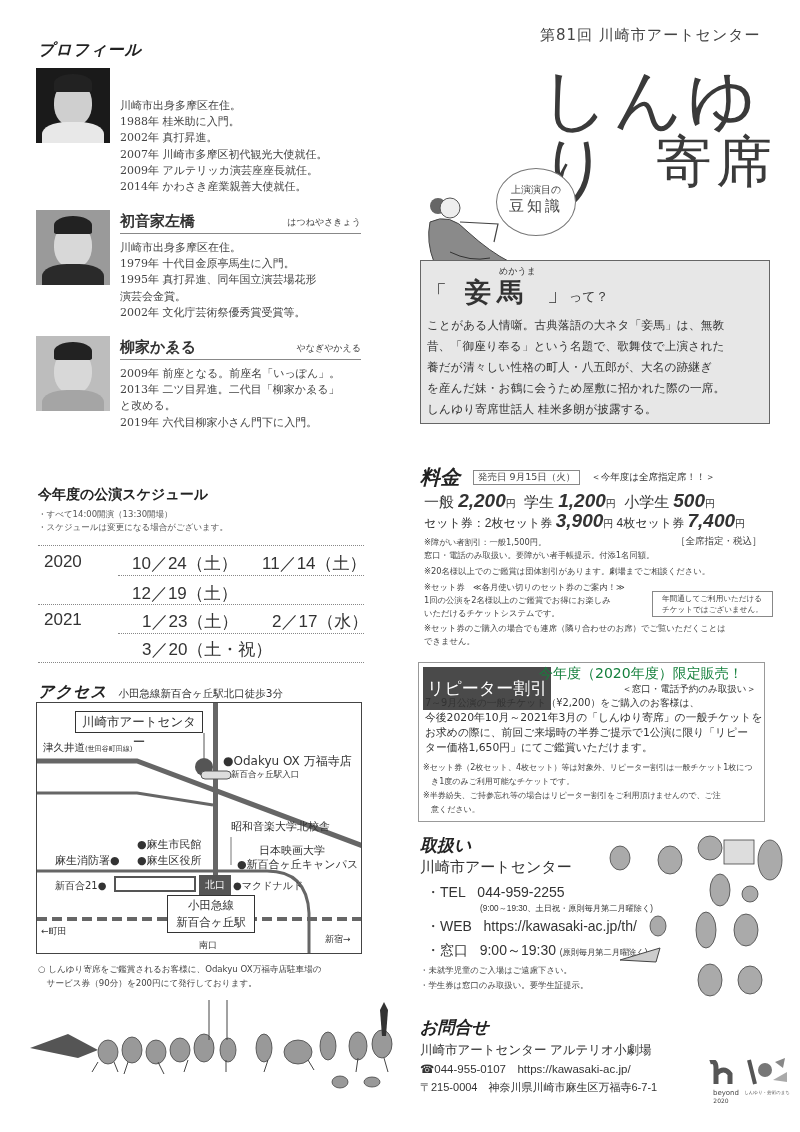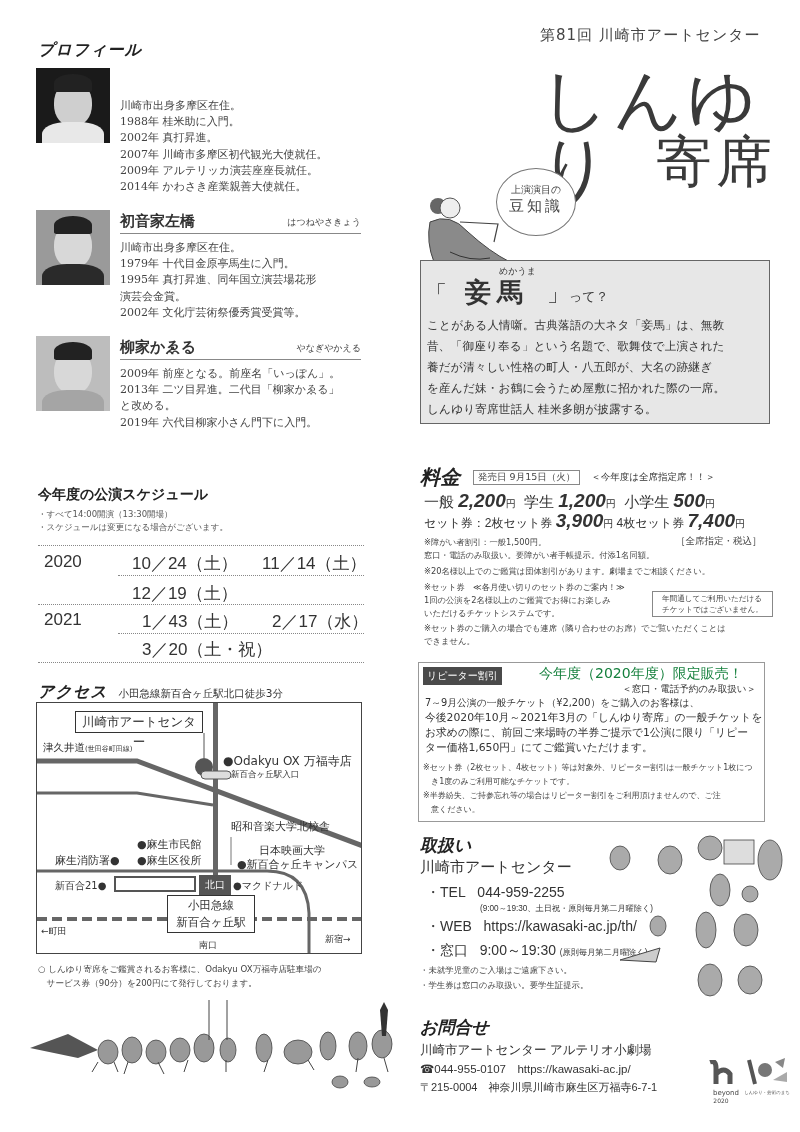--- a/index.html
+++ b/index.html
@@ -47,21 +47,21 @@
   
   .price-head { position: absolute; left: 420px; top: 464px; white-space: nowrap; }
   .price-head .t { font-size: 20px; font-weight: bold; font-style: italic; color: #222; }
   .price-head .date { display: inline-block; border: 1px solid #888; font-size: 9.5px; padding: 0 4px; margin-left: 8px; vertical-align: 4px; color: #444; }
   .price-head .note { font-size: 9.5px; margin-left: 6px; vertical-align: 4px; color: #333; }
   .priceline { position: absolute; white-space: nowrap; color: #333; font-family: "Liberation Sans", sans-serif; }
   .big { font-weight: bold; font-style: italic; }
   .small-text { font-size: 8.3px; color: #444; line-height: 13px; }
 
   .repeater { position: absolute; left: 418px; top: 662px; width: 347px; height: 160px; border: 1px solid #999; }
-  .repeater .tag { position: absolute; left: 4px; top: 4px; background: #4a4a4a; color: #fff; font-size: 10px; padding: 2px 4px; }
+  .repeater .tag { position: absolute; left: 4px; top: 4px; background: #4a4a4a; color: #fff; font-size: 17px; padding: 10px 4px; }
   .repeater .ttl { position: absolute; left: 120px; top: 2px; font-size: 14px; color: #15803d; white-space: nowrap; }
   .repeater .sub { position: absolute; right: 8px; top: 20px; font-size: 9.5px; color: #333; }
   .repeater .body { position: absolute; left: 6px; top: 32px; font-size: 10.8px; line-height: 15px; color: #333; white-space: nowrap; }
   .repeater .foot { position: absolute; left: 4px; top: 98px; font-size: 8px; line-height: 14px; color: #444; white-space: nowrap; }
 
   
   .ctitle { font-size: 17px; font-weight: bold; font-style: italic; color: #222; }
   .crow { position: absolute; white-space: nowrap; font-family: "Liberation Sans", sans-serif; color: #333; }
 
   
@@ -168,21 +168,21 @@
   <div>・スケジュールは変更になる場合がございます。</div>
 </div>
 <div class="dotrow" style="left:38px;top:545px;width:326px;"></div>
 <div class="sched-txt" style="left:44px;top:552px;">2020</div>
 <div class="sched-txt" style="left:132px;top:552px;">10／24（土）</div>
 <div class="sched-txt" style="left:262px;top:552px;">11／14（土）</div>
 <div class="dotrow" style="left:118px;top:575px;width:246px;"></div>
 <div class="sched-txt" style="left:132px;top:582px;">12／19（土）</div>
 <div class="dotrow" style="left:38px;top:604px;width:326px;"></div>
 <div class="sched-txt" style="left:44px;top:610px;">2021</div>
-<div class="sched-txt" style="left:142px;top:610px;">1／43（土）</div>
+<div class="sched-txt" style="left:142px;top:610px;">1／23（土）</div>
 <div class="sched-txt" style="left:272px;top:610px;">2／17（水）</div>
 <div class="dotrow" style="left:118px;top:633px;width:246px;"></div>
 <div class="sched-txt" style="left:142px;top:638px;">3／20（土・祝）</div>
 <div class="dotrow" style="left:38px;top:662px;width:326px;"></div>
 
 <div class="price-head">
   <span class="t">料金</span>
   <span class="date">発売日 9月15日（火）</span>
   <span class="note">＜今年度は全席指定席！！＞</span>
 </div>

